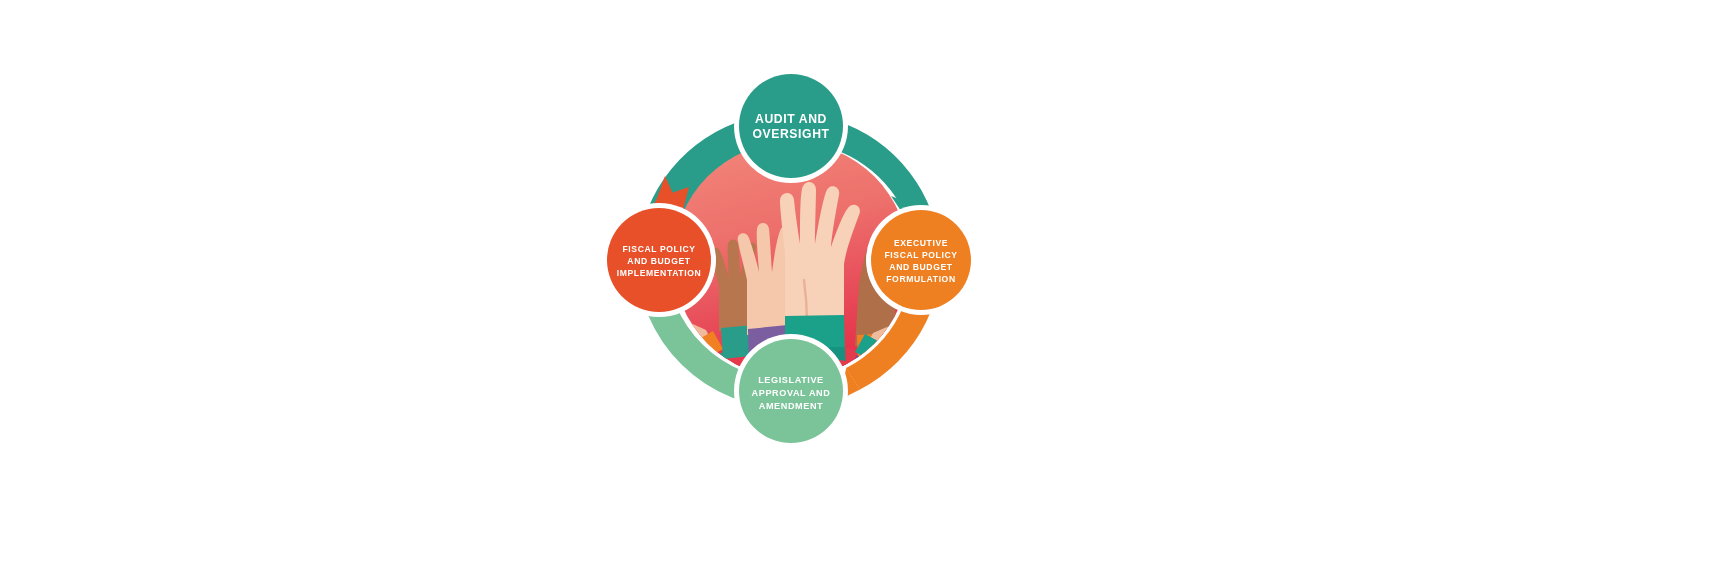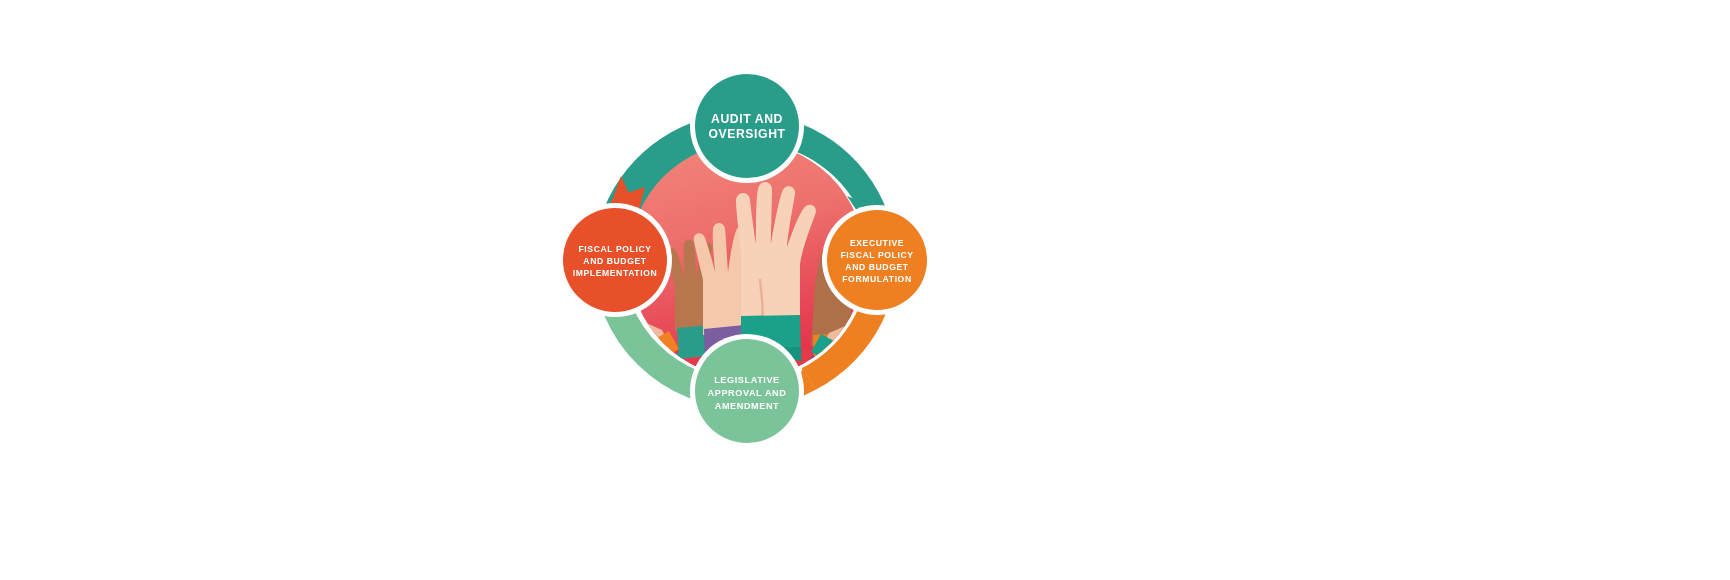--- a/index.html
+++ b/index.html
@@ -12,21 +12,21 @@
     overflow: hidden;
   }
   #stage {
     position: relative;
     width: 1730px;
     height: 580px;
     background: #ffffff;
   }
   #diagram-wrap {
     position: absolute;
-    left: 547px;
+    left: 591px;
     top: 48px;
     width: 400px;
     height: 420px;
   }
   svg.diagram { display: block; width: 400px; height: 420px; }
 
   .node-label {
     font-weight: 700;
     letter-spacing: 0.6px;
     fill: #ffffff;

